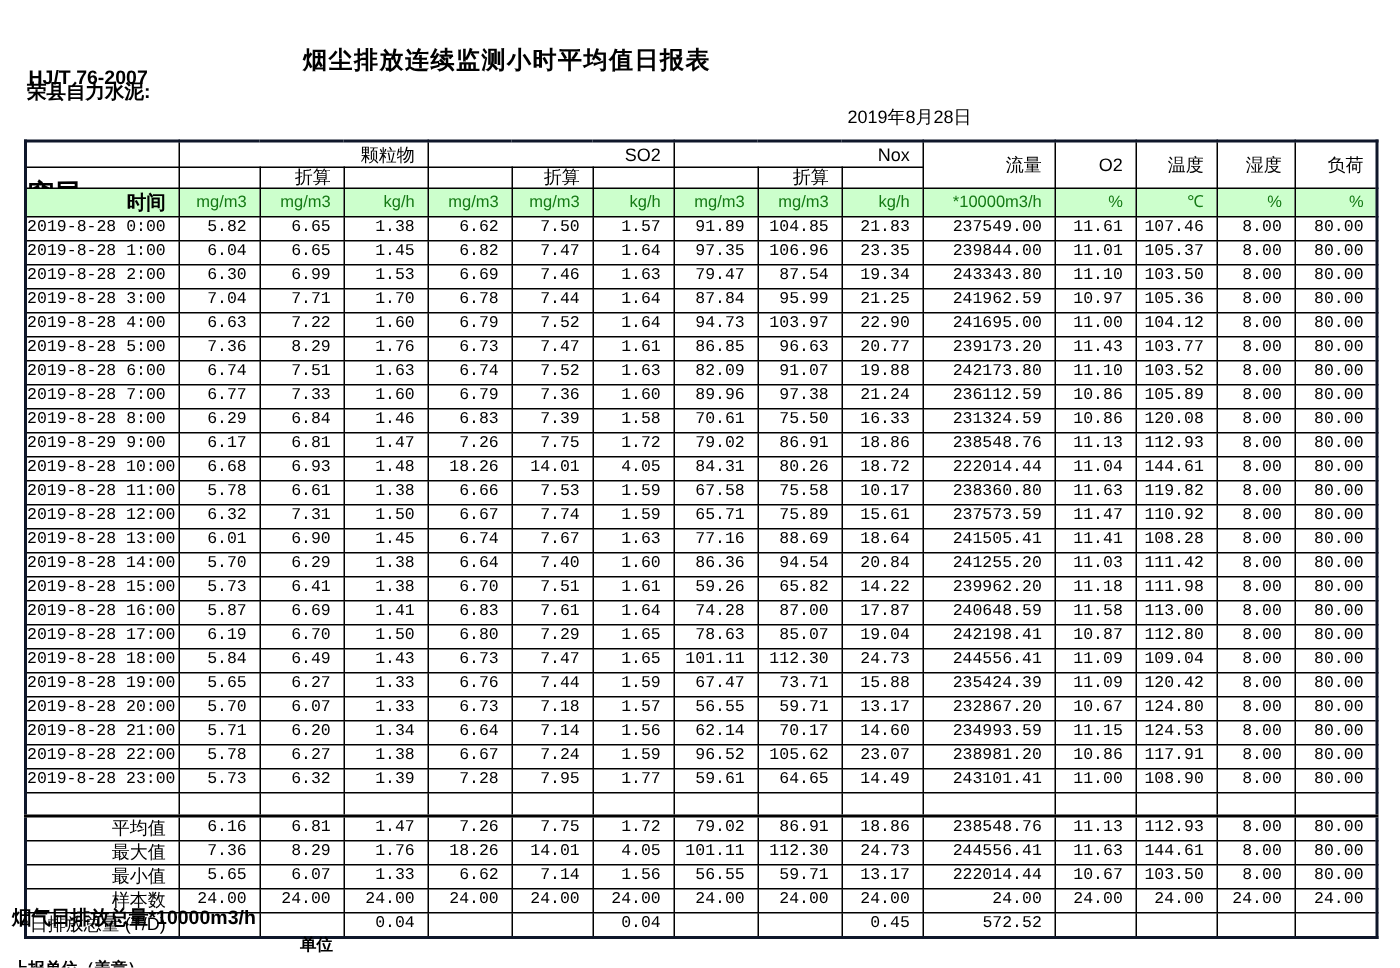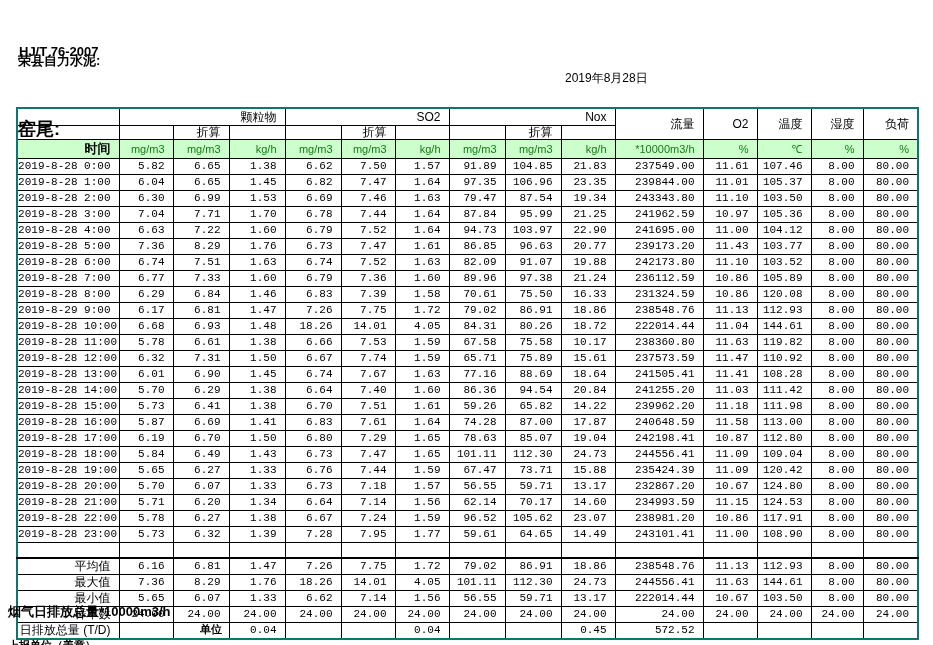--- a/index.html
+++ b/index.html
@@ -5,23 +5,23 @@
   html,body { margin:0; padding:0; background:#ffffff; }
   .page { position:relative; width:933px; height:645px; background:#fff;
           font-family:"Liberation Sans", sans-serif; color:#000; }
 
   .std-code   { position:absolute; left:19px;  top:8px;  font-size:13px; font-weight:bold;margin-top:36px; }
   .rpt-title  { position:absolute; left:202px; top:30px; font-size:16px; font-weight:bold; letter-spacing:1px; }
   .company    { position:absolute; left:18px;  top:52px; font-size:13px; font-weight:bold; }
   .site       { position:absolute; left:18px;  top:69px; font-size:18px; font-weight:bold;margin-top:48px; }
   .rpt-date   { position:absolute; left:565px; top:70px; font-size:12px; }
 
-  table.rpt { position:absolute; left:16px; top:107px; width:901px;
+  table.rpt { position:absolute; left:16px; top:93px; width:901px;
               border-collapse:collapse; table-layout:fixed;
-              border:2px solid #0f766e;
+              border:2px solid #0f172a;
               font-family:"Liberation Mono","DejaVu Sans Mono",monospace;
               font-size:11px; }
   table.rpt td { border:1px solid #000; padding:0 8px 0 0; text-align:right;
                  white-space:nowrap; overflow:hidden; height:15px; line-height:15px; }
 
   tr.h1 td { height:16px; line-height:16px; }
   tr.h2 td { height:13px; line-height:13px; }
   tr.h3 td { height:18px; line-height:18px; }
 
   td.hc  { text-align:center; padding:0; font-family:"Liberation Sans",sans-serif; font-size:12px; }
@@ -38,20 +38,21 @@
   .note        { position:absolute; left:8px;   top:603px; font-size:13px; font-weight:bold; }
   .report-unit { position:absolute; left:8px;   top:622px; font-size:11px; font-weight:bold;margin-top:16px; }
   .unit-label  { position:absolute; left:200px; top:622px; font-size:11px; font-weight:bold; }
 </style>
 </head>
 <body>
 
 <div class="page">
 
   <div class="std-code">HJ/T  76-2007</div>
+  <div class="rpt-title">烟尘排放连续监测小时平均值日报表</div>
   <div class="company">荣县自力水泥:</div>
   <div class="site">窑尾:</div>
   <div class="rpt-date">2019年8月28日</div>
 
   <table class="rpt">
     <colgroup>
       <col style="width:102px">
       <col style="width:54px">
         <col style="width:56px">
         <col style="width:56px">

